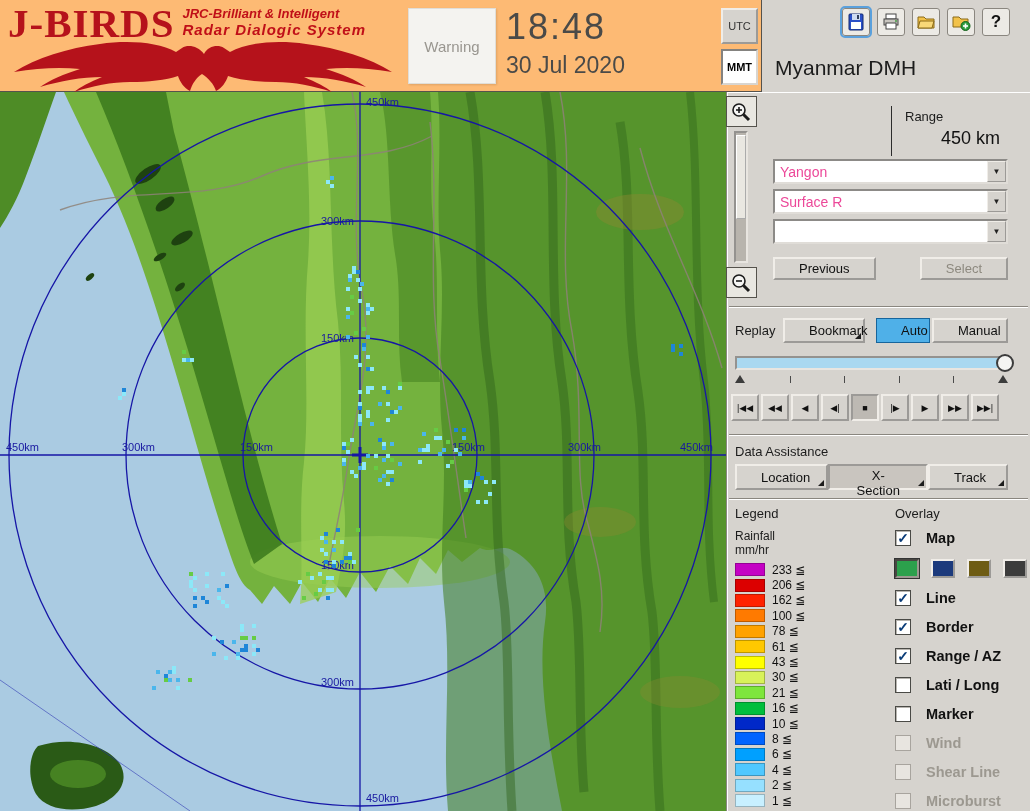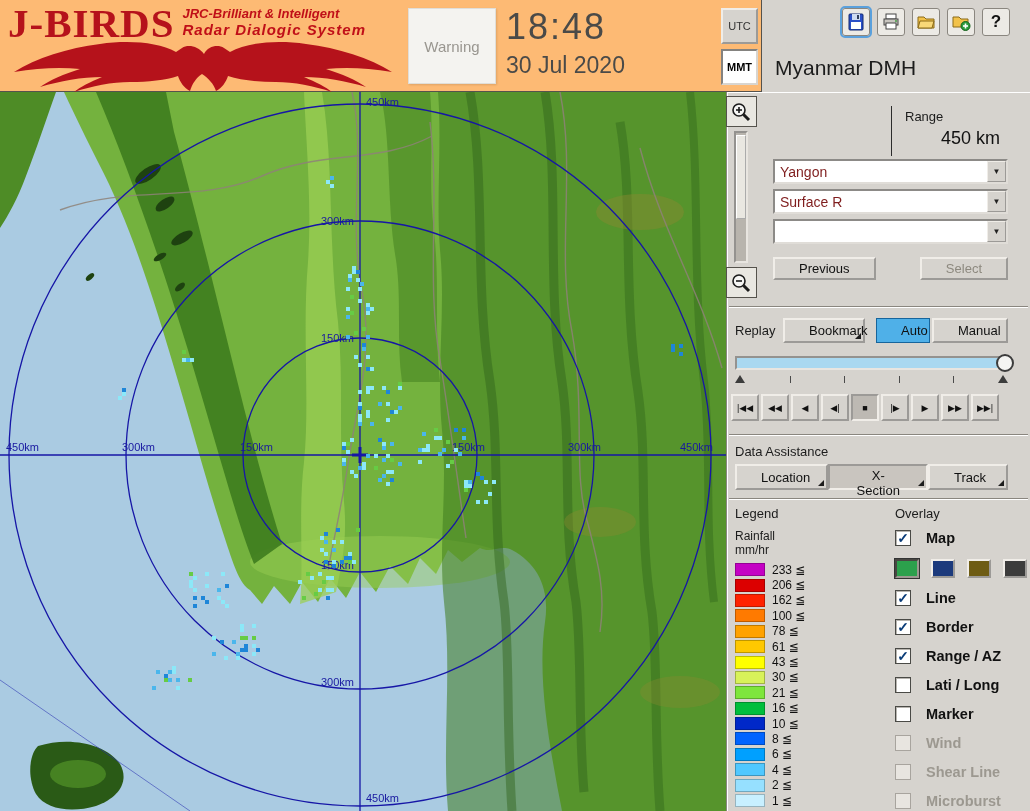--- a/index.html
+++ b/index.html
@@ -55,21 +55,21 @@
   .groove{position:absolute;left:2px;right:2px;height:2px;border-top:1px solid #8a867f;border-bottom:1px solid #fff;}
 
   .range-block{position:absolute;left:0;top:12px;width:100%;height:56px;}
   .range-vline{position:absolute;left:164px;top:2px;bottom:4px;width:1px;background:#2c2c2c;}
   .range-label{position:absolute;left:178px;top:5px;font-size:13px;color:#1c1c1c;}
   .range-value{position:absolute;right:30px;top:24px;font-size:18px;color:#111;}
 
   .selection-block{position:absolute;left:46px;right:22px;top:62px;}
   .section-label{font-size:13px;color:#1c1c1c;}
   .combo{display:flex;height:25px;background:#fff;border:2px inset #e0ddd8;margin-top:5px;}
-  .combo-value{flex:1;font-size:14px;color:#7f1d1d;padding:3px 5px 0 5px;white-space:nowrap;overflow:hidden;}
+  .combo-value{flex:1;font-size:14px;color:#ec4899;padding:3px 5px 0 5px;white-space:nowrap;overflow:hidden;}
   .combo-arrow{width:19px;background:#d6d3ce;border:1px outset #f0ede8;font-size:8px;color:#222;padding:0;}
   .sel-buttons{display:flex;justify-content:space-between;margin-top:13px;}
   .btn{background:#d6d3ce;border:2px outset #f0ede8;font-size:13px;color:#111;padding:2px 24px;position:relative;}
   .btn.disabled{color:#8d897f;}
   .btn.pressed{border-style:inset;background:#c9c5bf;}
   .corner{position:absolute;right:2px;bottom:2px;width:0;height:0;
     border-left:6px solid transparent;border-bottom:6px solid #1c1c1c;}
 
   .replay-row{position:absolute;left:8px;right:22px;top:226px;display:flex;align-items:center;}
   .replay-label{font-size:13px;color:#1c1c1c;width:48px;}

